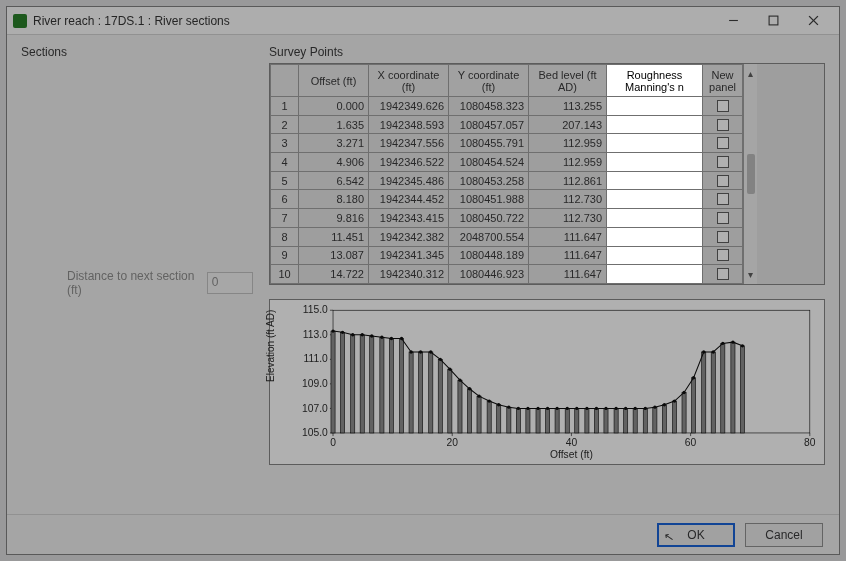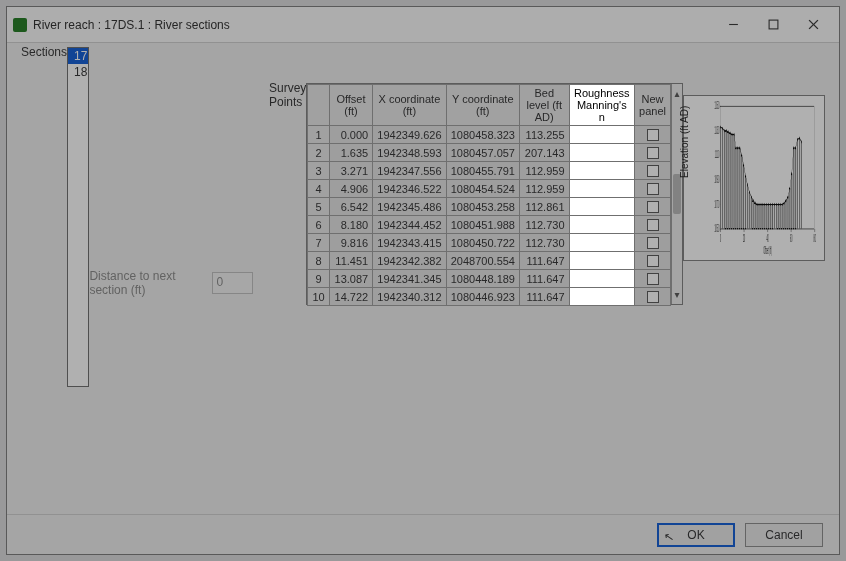--- a/index.html
+++ b/index.html
@@ -24,21 +24,21 @@
     z-index: 1;
   }
 
   .window {
     position: absolute; inset: 6px 6px 6px 6px;
     background: #efefee;
     border: 1px solid #7a7a7a;
   }
 
   .titlebar {
-    height: 36px;
+    height: 28px;
     display: flex;
     align-items: center;
     padding: 11px 6px;
     background: #fafafa;
     border-bottom: 1px solid #cfcfcf;
   }
   .title-icon {
     width: 14px; height: 14px;
     background: #1e7a1e;
     margin-right: 6px;
@@ -56,21 +56,21 @@
 
   .body-area {
     position: absolute;
     top: 28px; left: 0; right: 0; bottom: 40px;
     padding: 10px 14px 0 14px;
     display: flex;
     gap: 16px;
   }
 
   .left-col { width: 232px; display: flex; flex-direction: row; }
-  .right-col { flex: 1; display: flex; flex-direction: row; position: relative; margin-top: 36px; }
+  .right-col { flex: 1; display: flex; flex-direction: column; position: relative; }
 
   .sec-label { font-size: 12px; margin-bottom: 2px; }
 
   .listbox {
     border: 1px solid #6b6b6b;
     background: #ffffff;
     height: 340px;
     overflow: hidden;
     margin-top: 2px;
   }
@@ -242,24 +242,20 @@
           <line x1="1" y1="1" x2="9" y2="9" stroke="#333" stroke-width="1.2"></line>
           <line x1="9" y1="1" x2="1" y2="9" stroke="#333" stroke-width="1.2"></line>
         </svg>
     </div>
   </div>
 
   <div class="body-area">
 
     <div class="left-col">
       <div class="sec-label">Sections</div>
-      <div class="listbox" id="sections-list">
-          <div class="list-item selected">17</div>
-          <div class="list-item">18</div>
-        </div>
 
       <div class="dist-row">
         <span>Distance to next section (ft)</span>
         <div class="dist-input">0</div>
       </div>
     </div>
 
     <div class="right-col">
       <div class="sec-label">Survey Points</div>
 

